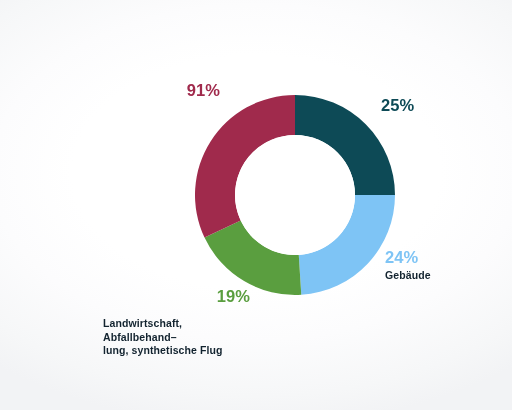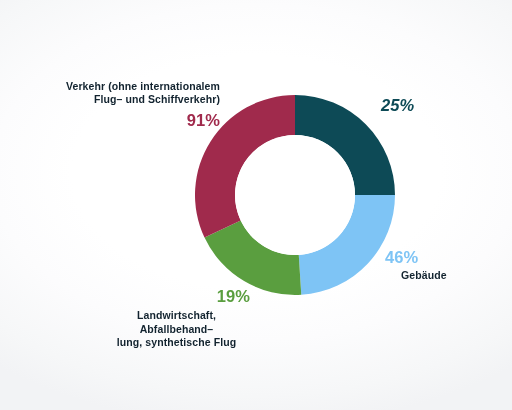--- a/index.html
+++ b/index.html
@@ -66,88 +66,82 @@
   
   #callout-industrie {
     left: 381px;
     top: 95px;
     width: 120px;
     text-align: left;
   }
   #callout-industrie .pct {
     color: #0d4a56;
     margin-bottom: 7px;
-    font-style: italic;
   }
   #callout-industrie .cap {
     color: #11303b;
   }
 
   
   #callout-gebaeude {
     left: 385px;
     top: 247px;
     width: 120px;
     text-align: left;
   }
   #callout-gebaeude .pct {
     color: #7ec4f5;
     margin-bottom: 1px;
   }
   #callout-gebaeude .cap {
     color: #12232f;
-    margin-left: 16px;
   }
 
   
   #callout-landwirtschaft {
     left: 85px;
     top: 286px;
     width: 165px;
     text-align: right;
   }
   #callout-landwirtschaft .pct {
     color: #5a9e3f;
-    margin-bottom: 2px;
+    margin-bottom: 10px;
   }
   #callout-landwirtschaft .cap {
     color: #12232f;
-    text-align: center;
+    text-align: left;
     padding-left: 18px;
   }
 </style>
 </head>
 <body>
 
 <div id="stage">
 
   <svg id="chart-svg" width="512" height="410" viewBox="0 0 512 410" aria-hidden="true">
     <g id="donut-slices">
         <path d="M 295.000 95.000 A 100 100 0 0 1 395.000 195.000 L 355.000 195.000 A 60 60 0 0 0 295.000 135.000 Z" fill="#0d4a56"></path>
         <path d="M 395.000 195.000 A 100 100 0 0 1 301.279 294.803 L 298.767 254.882 A 60 60 0 0 0 355.000 195.000 Z" fill="#7ec4f5"></path>
         <path d="M 301.279 294.803 A 100 100 0 0 1 204.517 237.578 L 240.710 220.547 A 60 60 0 0 0 298.767 254.882 Z" fill="#5a9e3f"></path>
         <path d="M 204.517 237.578 A 100 100 0 0 1 295.000 95.000 L 295.000 135.000 A 60 60 0 0 0 240.710 220.547 Z" fill="#a02a4c"></path>
       </g>
     <circle id="donut-hole" cx="295" cy="195" r="60" fill="#ffffff"></circle>
   </svg>
 
   <div class="callout" id="callout-verkehr">
-    <span class="cap">
-      <span class="cap-line">Verkehr (ohne internationalem</span>
-      <span class="cap-line">Flug– und Schiffverkehr)</span>
-    </span>
     <span class="pct">91%</span>
   </div>
 
   <div class="callout" id="callout-industrie">
     <span class="pct">25%</span>
   </div>
 
   <div class="callout" id="callout-gebaeude">
-    <span class="pct">46%</span>
+    <span class="pct">24%</span>
     <span class="cap">Gebäude</span>
   </div>
 
   <div class="callout" id="callout-landwirtschaft">
     <span class="pct">19%</span>
     <span class="cap">
       <span class="cap-line">Landwirtschaft, Abfallbehand–</span>
       <span class="cap-line">lung, synthetische Flug</span>
     </span>
   </div>

